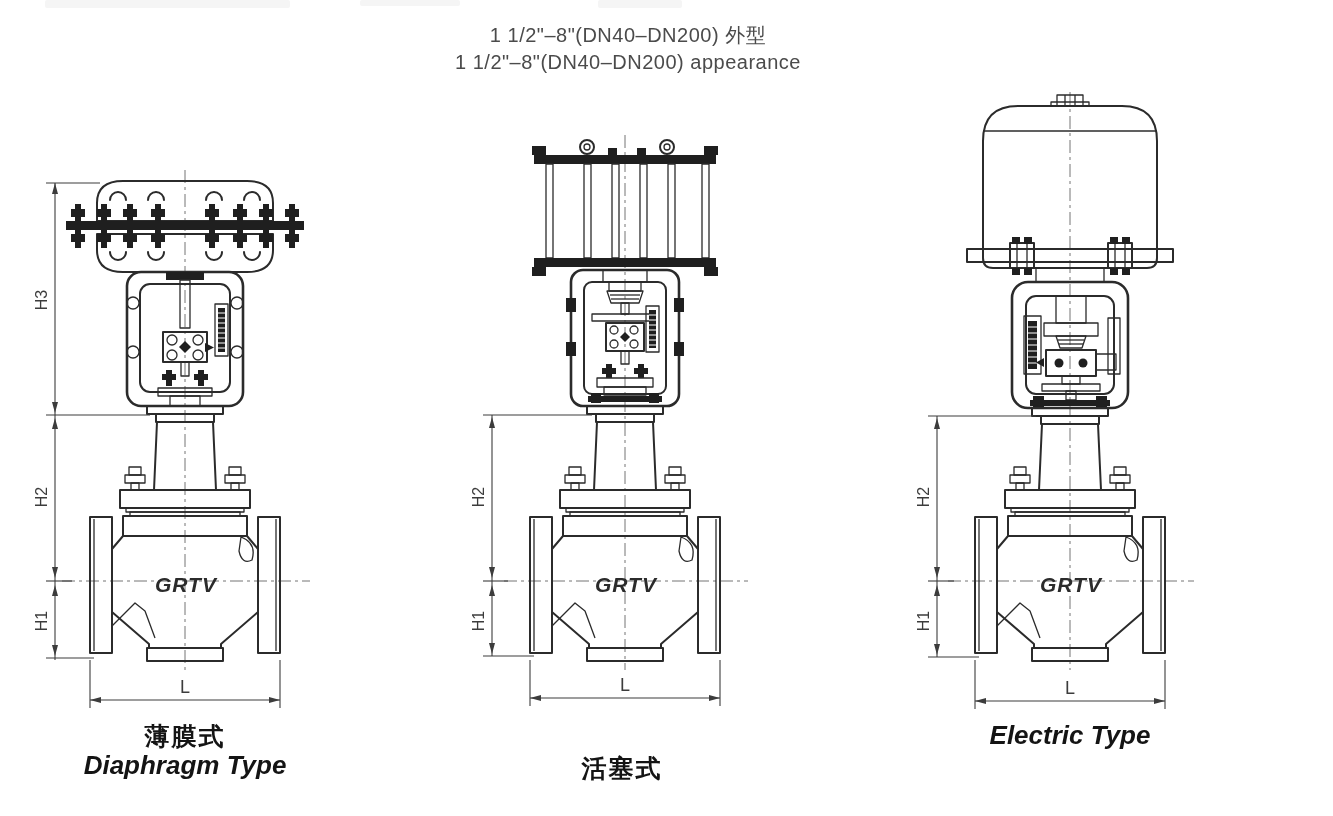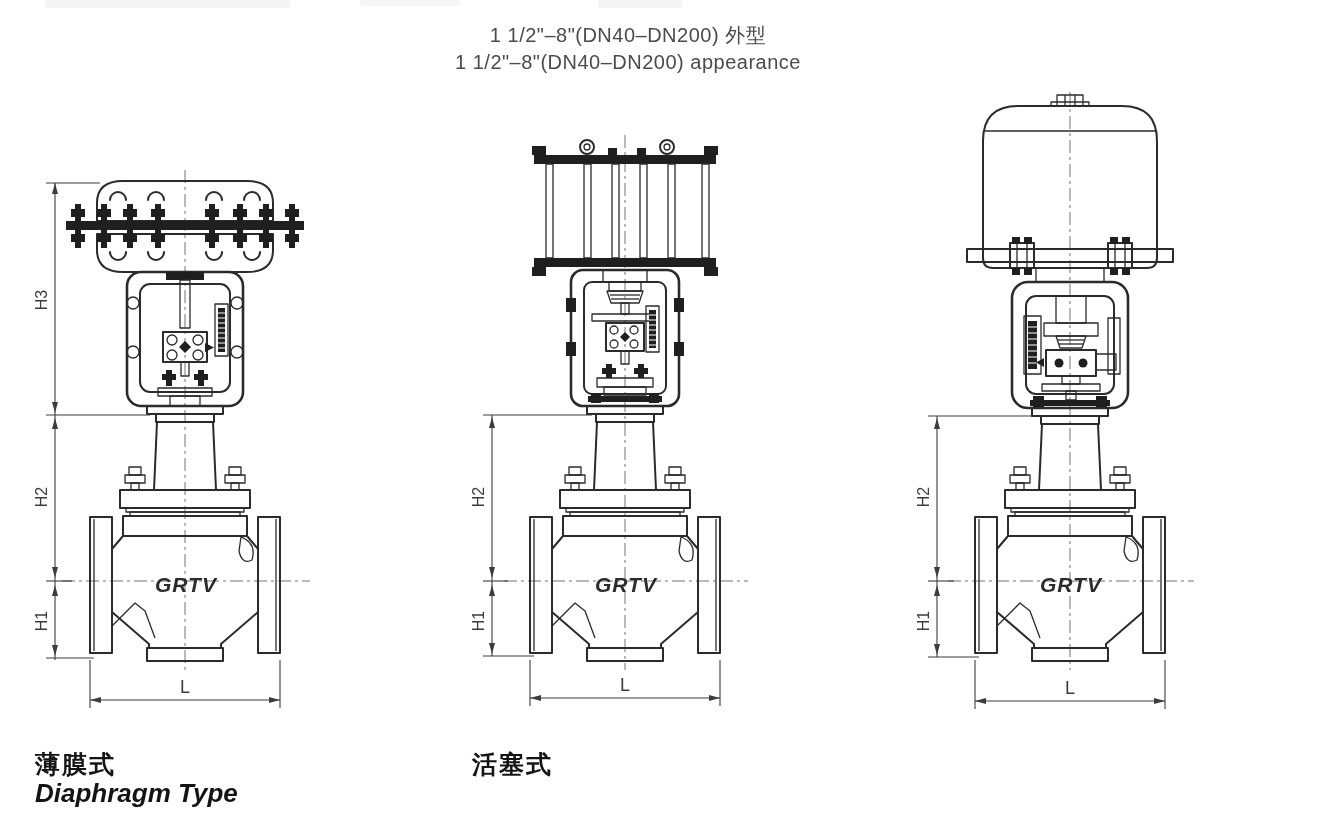--- a/index.html
+++ b/index.html
@@ -5,21 +5,21 @@
   :root{
     --line:#2b2b2b; --fill_dark:#1f1f1f; --centerline:#757575;
     --dimension:#3c3c3c; --caption:#141414; --title:#4b4b4b; --background:#ffffff;
   }
   html,body{margin:0;padding:0;}
   body{width:1333px;height:816px;background:var(--background);position:relative;
        font-family:"Liberation Sans",sans-serif;overflow:hidden;}
   .artifact{position:absolute;background:#f5f5f5;border-radius:2px;}
   .title-block{position:absolute;left:298px;top:22px;width:660px;text-align:center;
                color:var(--title);font-size:20px;line-height:27px;letter-spacing:.5px;}
-  .caption{position:absolute;width:300px;text-align:left;color:var(--caption);margin-top:28px;}
+  .caption{position:absolute;width:300px;text-align:center;color:var(--caption);}
   .caption .cn{display:block;font-size:25px;font-weight:700;line-height:30px;letter-spacing:2px;}
   .caption .en{display:block;font-size:26px;font-weight:700;line-height:28px;font-style:italic;}
   svg{position:absolute;overflow:visible;}
   .o {fill:none;stroke:var(--line);stroke-width:2;stroke-linejoin:round;stroke-linecap:round;}
   .o1{fill:none;stroke:var(--line);stroke-width:1.3;stroke-linejoin:round;}
   .o3{fill:none;stroke:var(--line);stroke-width:2.6;stroke-linejoin:round;}
   .f {fill:var(--fill_dark);stroke:none;}
   .cl{fill:none;stroke:var(--centerline);stroke-width:1;stroke-dasharray:13 4 3 4;}
   .dl{fill:none;stroke:var(--dimension);stroke-width:1.1;}
   .da{fill:var(--dimension);stroke:none;}
@@ -411,17 +411,18 @@
     <polygon class="da" points="986,698 975,701 986,704"></polygon>
     <polygon class="da" points="1154,698 1165,701 1154,704"></polygon>
     <text class="lt" x="1070" y="694" text-anchor="middle">L</text>
   </g>
 </svg>
 
 <div class="caption" style="left:35px;top:721px;">
   <span class="cn">薄膜式</span>
   <span class="en">Diaphragm Type</span>
 </div>
-<div class="caption" style="left:472px;top:721px;">
+<div class="caption" style="left:472px;top:753px;">
   <span class="cn">活塞式</span>
 </div>
 <div class="caption" style="left:920px;top:721px;">
+  <span class="en">Electric Type</span>
 </div>
 
 </body></html>

